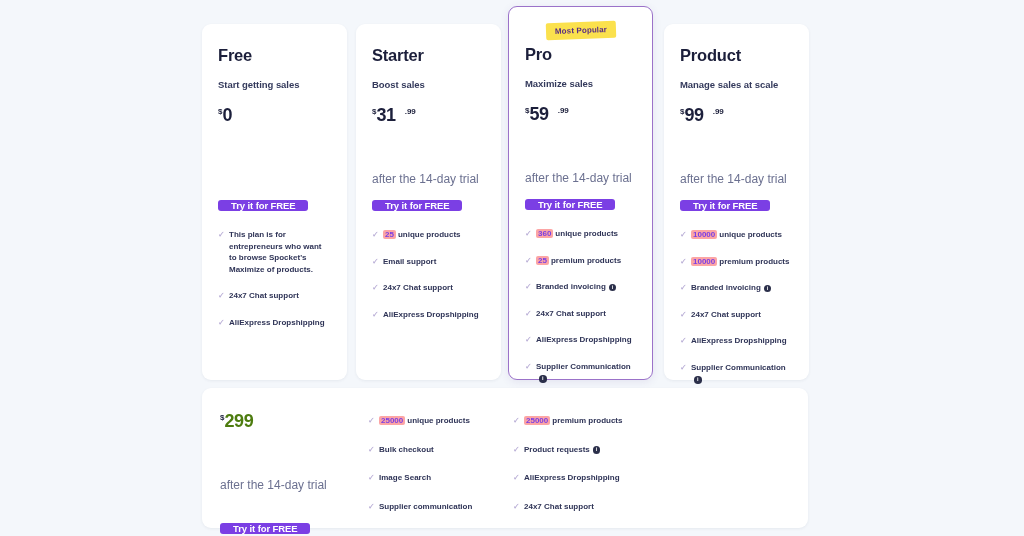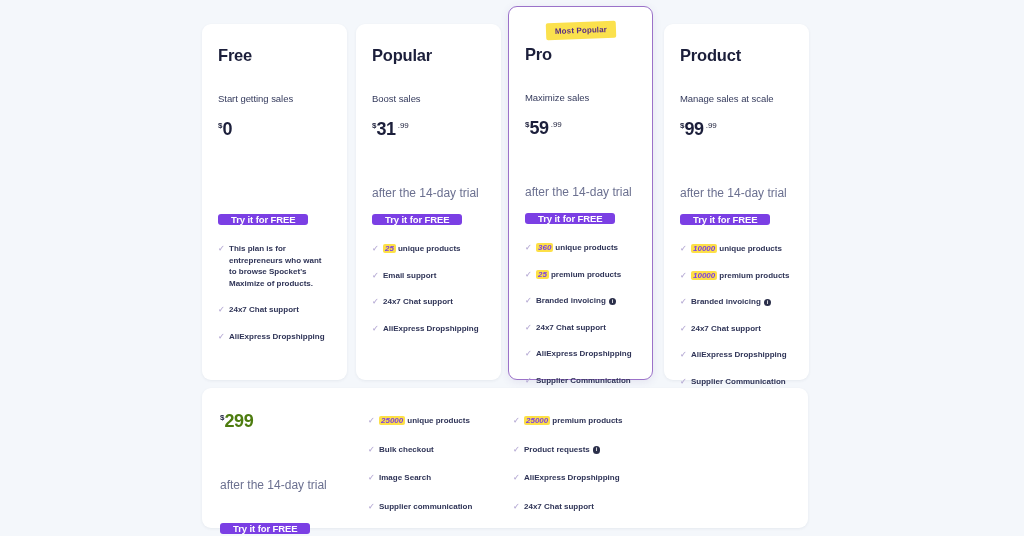--- a/index.html
+++ b/index.html
@@ -72,26 +72,26 @@
     border-radius: 2px;
     transform: rotate(-2deg);
     white-space: nowrap;
   }
 
   .plan-name {
     font-size: 16.5px;
     font-weight: bold;
     color: #1c1f3b;
     letter-spacing: -0.2px;
-    margin-bottom: 28px;
+    margin-bottom: 14px;
   }
 
   .plan-tagline {
     font-size: 9.5px;
-    font-weight: normal;
+    font-weight: bold;
     color: #343a5c;
     letter-spacing: -0.05px;
     margin-bottom: 16px;
     white-space: nowrap;
   }
 
   .price-line {
     display: flex;
     align-items: flex-start;
     line-height: 1;
@@ -108,24 +108,24 @@
   .price-main {
     font-size: 18px;
     font-weight: bold;
     color: #1c1f3b;
     letter-spacing: -0.4px;
     line-height: 1;
   }
 
   .price-cents {
     font-size: 8px;
-    font-weight: normal;
+    font-weight: bold;
     color: #1c1f3b;
     margin-top: 2px;
-    margin-left: 2px;
+    margin-left: 9px;
   }
 
   .trial-note {
     font-size: 12px;
     color: #6b7090;
     margin-bottom: 13px;
     white-space: nowrap;
     height: 10px;
     margin-top: 48px;
   }
@@ -167,25 +167,24 @@
     margin-top: 1px;
     color: #b9aed6;
     font-size: 8px;
     line-height: 1.3;
   }
 
   .feat-text { flex: 1 1 auto; }
 
   .hl {
     color: #7b3fe4;
-    background: #fde047;
+    background: #fca5a5;
     padding: 0 2px;
     border-radius: 2px;
     margin-right: 2px;
-    font-style: italic;
   }
 
   .info {
     display: inline-block;
     width: 7.5px;
     height: 7.5px;
     border-radius: 50%;
     background: #2b2f4a;
     color: #ffffff;
     font-size: 5.5px;
@@ -262,21 +261,21 @@
           </li>
           <li class="feat">
             <span class="check">✓</span>
             <span class="feat-text">24x7 Chat support</span>
           </li>
           <li class="feat">
             <span class="check">✓</span>
             <span class="feat-text">AliExpress Dropshipping</span>
           </li>
         </ul></div>
-      <div class="card card-starter"><div class="plan-name">Popular</div><div class="plan-tagline">Boost sales</div><div class="price-line">
+      <div class="card card-starter"><div class="plan-name">Starter</div><div class="plan-tagline">Boost sales</div><div class="price-line">
           <span class="price-cur">$</span>
           <span class="price-main">31</span>
           <span class="price-cents">.99</span>
         </div><div class="trial-note">after the 14-day trial</div><button class="cta">Try it for FREE</button><ul class="feat-list">
           <li class="feat">
             <span class="check">✓</span>
             <span class="feat-text"><span class="hl">25</span>unique products</span>
           </li>
           <li class="feat">
             <span class="check">✓</span>

